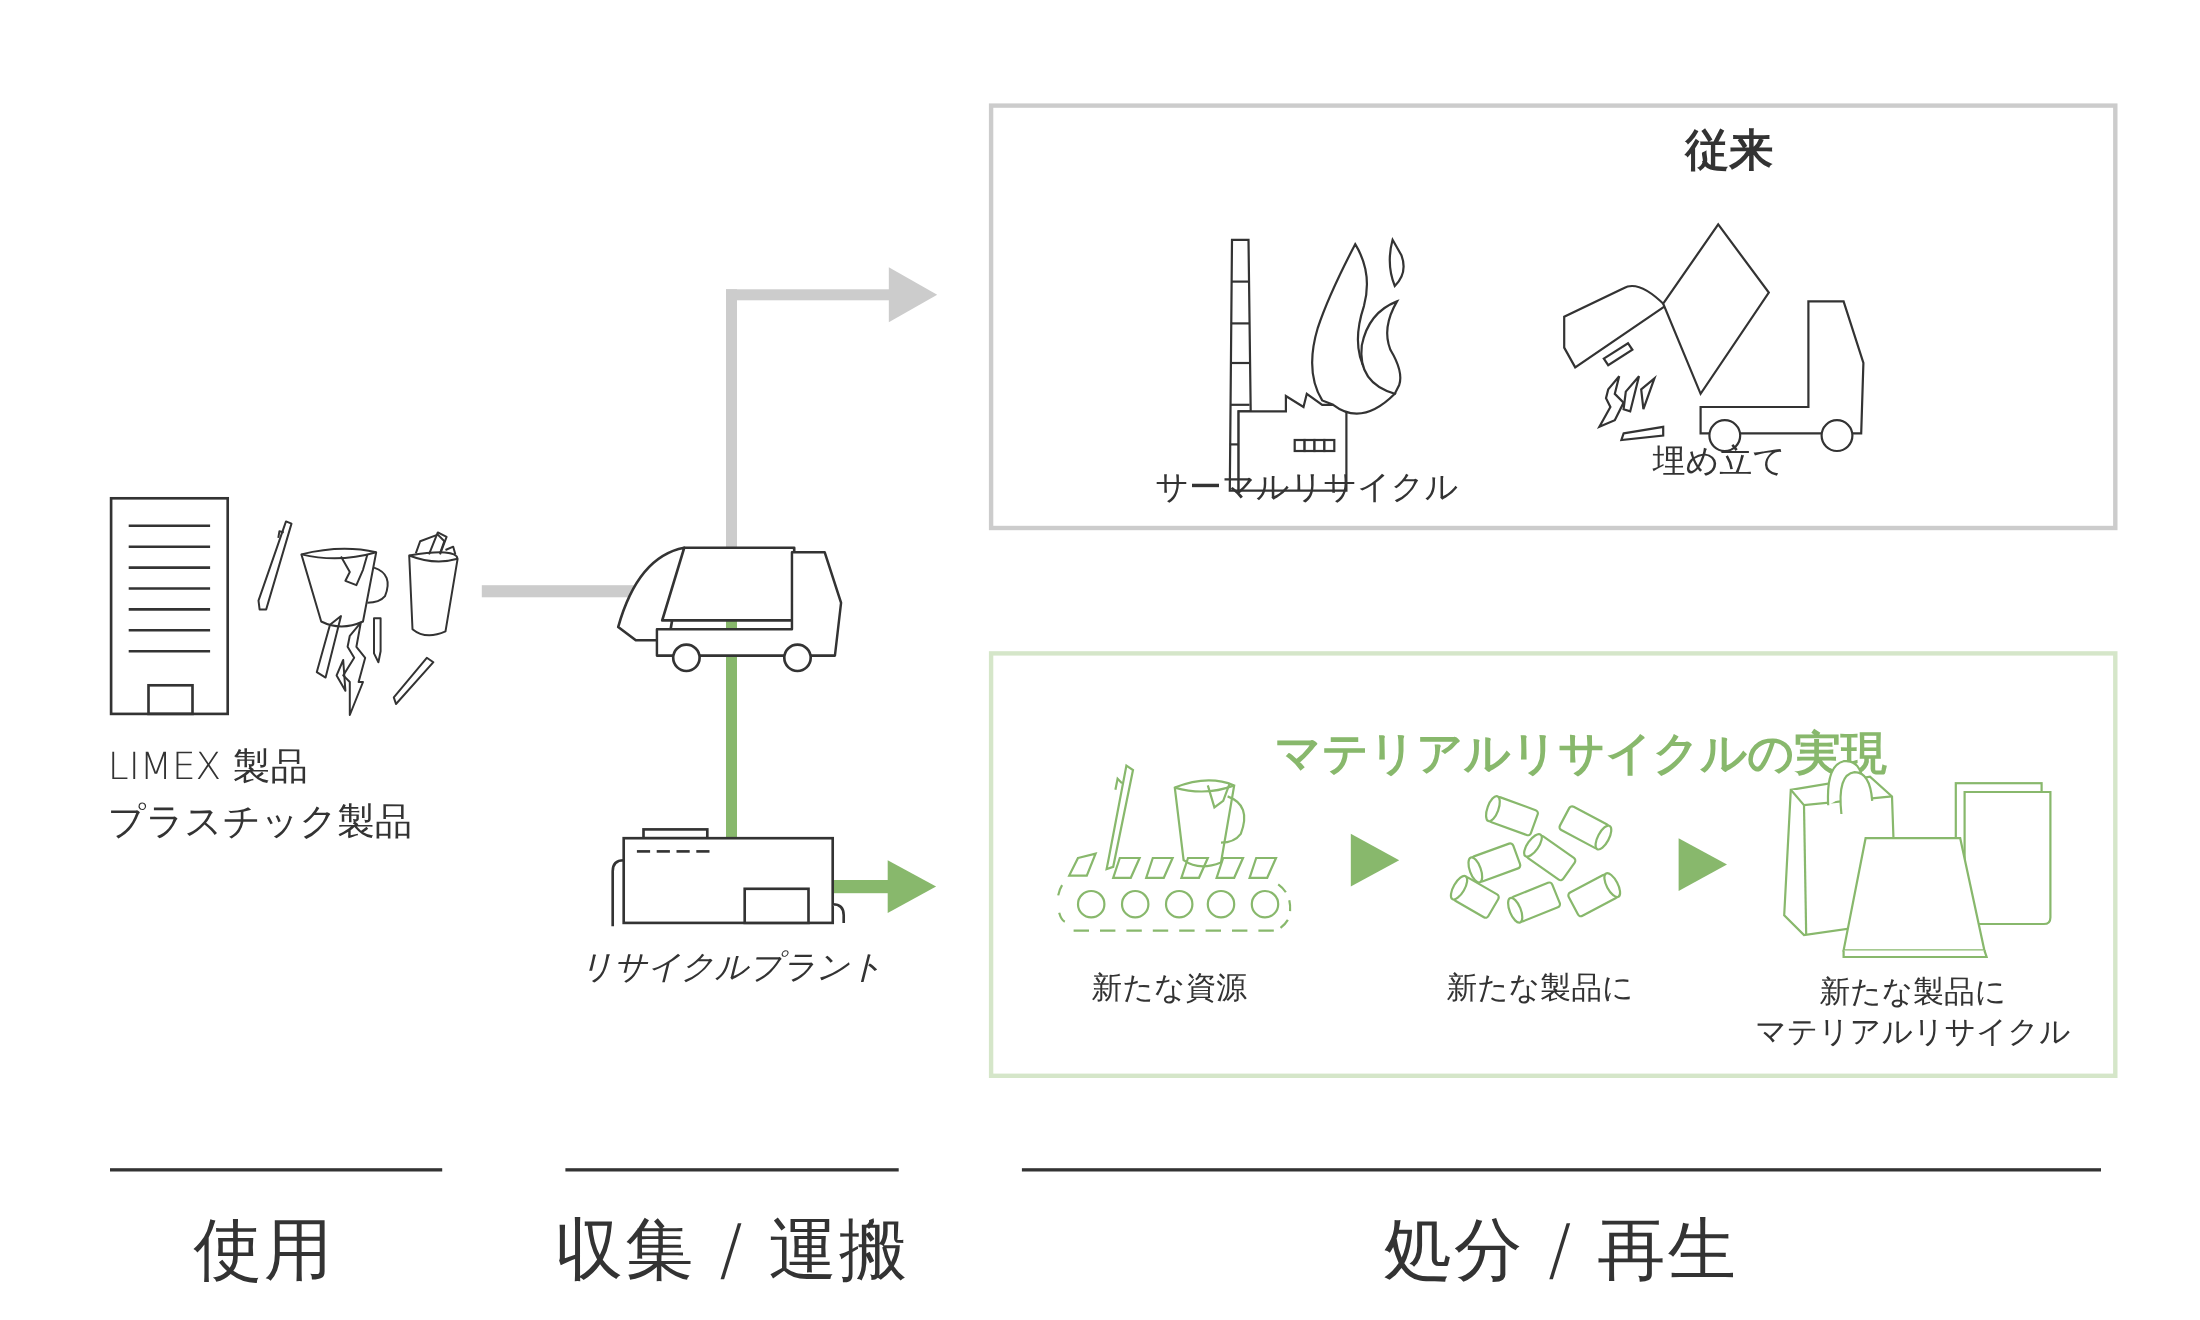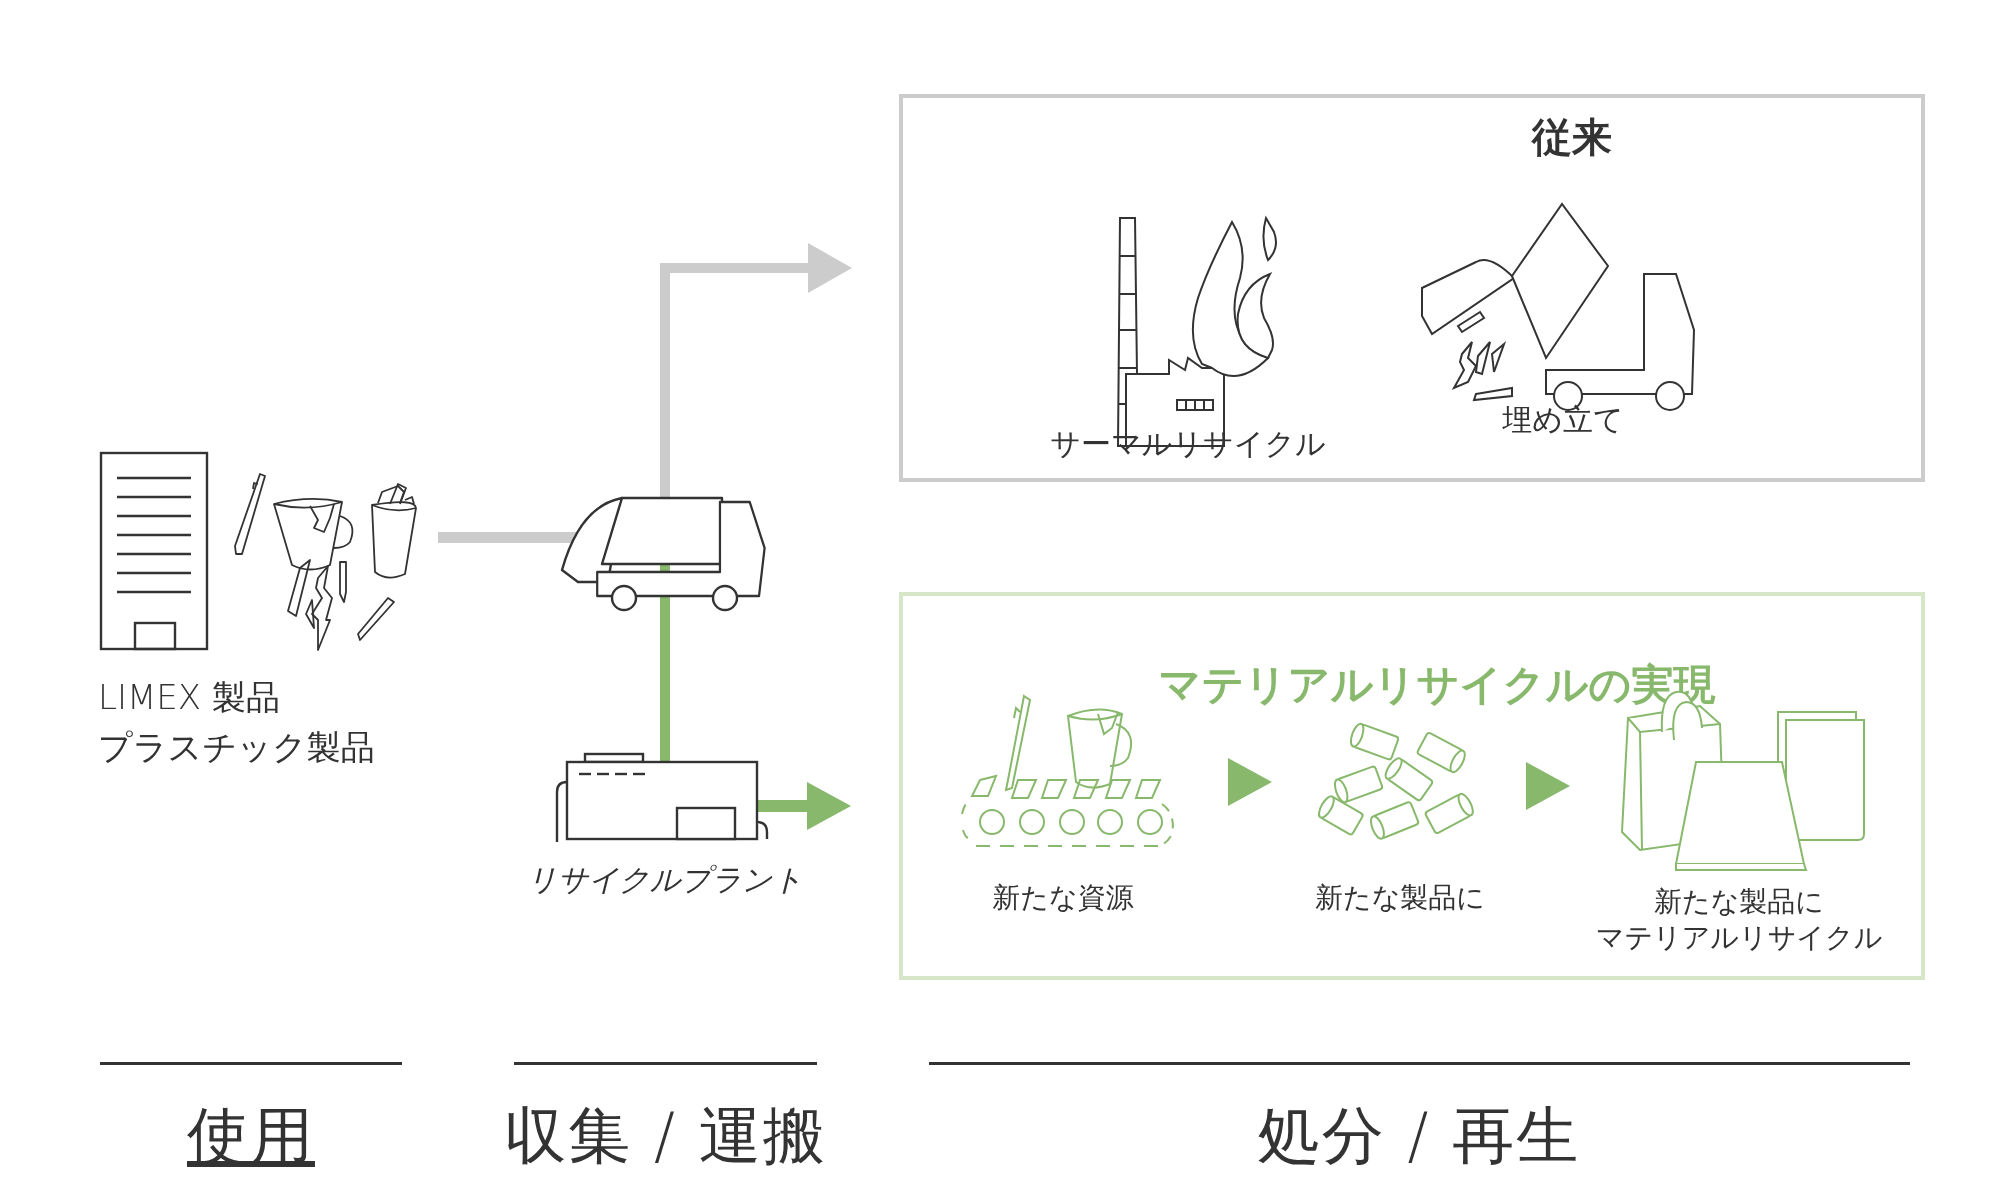--- a/index.html
+++ b/index.html
@@ -232,15 +232,15 @@
     <path d="M56,176 L56,182 L186,182 L184,176"></path>
   </g>
 </svg>
 <div class="lbl" style="left:1619px;width:240px;top:882px;font-size:28px;">新たな製品に</div>
 <div class="lbl" style="left:1589px;width:300px;top:918px;font-size:28px;">マテリアルリサイクル</div>
 
 <div class="stage-line" style="left:100px;width:302px;"></div>
 <div class="stage-line" style="left:514px;width:303px;"></div>
 <div class="stage-line" style="left:929px;width:981px;"></div>
 
-<div class="stage-label" style="left:100px;width:302px;text-decoration:underline;">使用</div>
+<div class="stage-label" style="left:89px;width:302px;">使用</div>
 <div class="stage-label" style="left:474px;width:383px;">収集 / 運搬</div>
 <div class="stage-label" style="left:1219px;width:400px;">処分 / 再生</div>
 
 </body></html>

